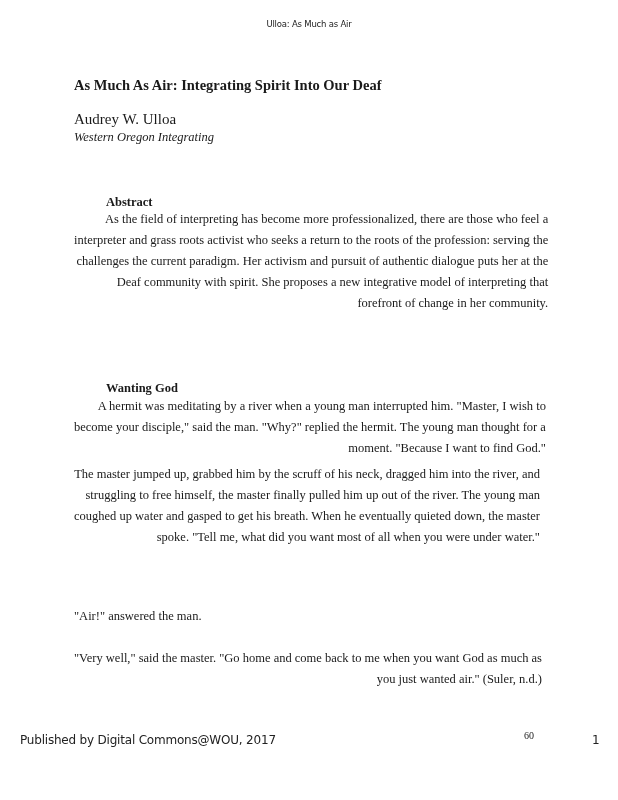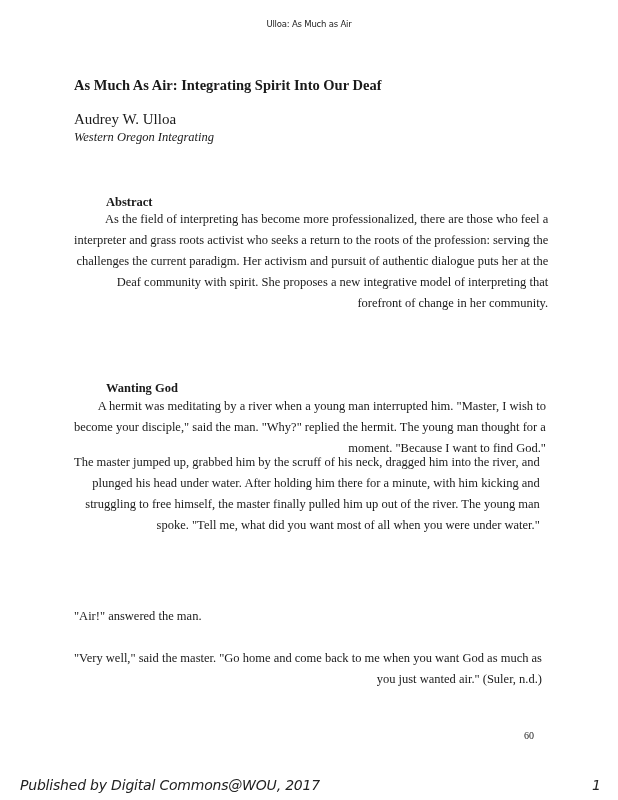--- a/index.html
+++ b/index.html
@@ -9,21 +9,21 @@
   .serif { font-family: "Liberation Serif", serif; }
   .abs { position: absolute; left: 74px; }
   .title { top: 77px; font-size: 14.5px; font-weight: bold; }
   .author { top: 111px; font-size: 15px; }
   .affil { top: 130px; font-size: 12.5px; font-style: italic; }
   .heading { font-size: 12.5px; font-weight: bold; margin-left: 32px; }
   .line { font-size: 12.5px; white-space: nowrap; text-align: right; }
   .para { position: absolute; left: 74px; }
   .para .line { height: 21px; line-height: 21px; }
   .pagenum { position: absolute; top: 730px; left: 524px; font-size: 10px; }
-  .footer { position: absolute; top: 777px; font-family: "DejaVu Sans", sans-serif; font-size: 14px; color: #222; letter-spacing: -0.2px; font-style: italic; }
+  .footer { position: absolute; top: 733px; font-family: "DejaVu Sans", sans-serif; font-size: 12px; color: #222; letter-spacing: -0.2px; }
   .footer-left { left: 20px; }
   .footer-right { left: 592px; }
 </style>
 </head>
 <body>
 
 <div class="header">Ulloa: As Much as Air</div>
 
 <div class="abs serif title">As Much As Air: Integrating Spirit Into Our Deaf</div>
 <div class="abs serif author">Audrey W. Ulloa</div>
@@ -37,24 +37,24 @@
   <div class="line">Deaf community with spirit.  She proposes a new integrative model of interpreting that</div>
   <div class="line">forefront of change in her community.</div>
 </div>
 
 <div class="abs serif heading" style="top:381px;">Wanting God</div>
 <div class="para serif" style="top:396px;">
   <div class="line">A hermit was meditating by a river when a young man interrupted him. "Master, I wish to</div>
   <div class="line">become your disciple," said the man. "Why?" replied the hermit. The young man thought for a</div>
   <div class="line">moment. "Because I want to find God."</div>
 </div>
-<div class="para serif" style="top:452px;">
+<div class="para serif" style="top:464px;">
   <div class="line">The master jumped up, grabbed him by the scruff of his neck, dragged him into the river, and</div>
-  <div class="line">plunged his head under water. After holding him there for a minute, with him kicking and</div>
   <div class="line">struggling to free himself, the master finally pulled him up out of the river. The young man</div>
+  <div class="line">coughed up water and gasped to get his breath. When he eventually quieted down, the master</div>
   <div class="line">spoke. "Tell me, what did you want most of all when you were under water."</div>
 </div>
 <div class="para serif" style="top:606px;">
   <div class="line">"Air!" answered the man.</div>
 </div>
 <div class="para serif" style="top:648px;">
   <div class="line">"Very well," said the master. "Go home and come back to me when you want God as much as</div>
   <div class="line">you just wanted air." (Suler, n.d.)</div>
 </div>
 

